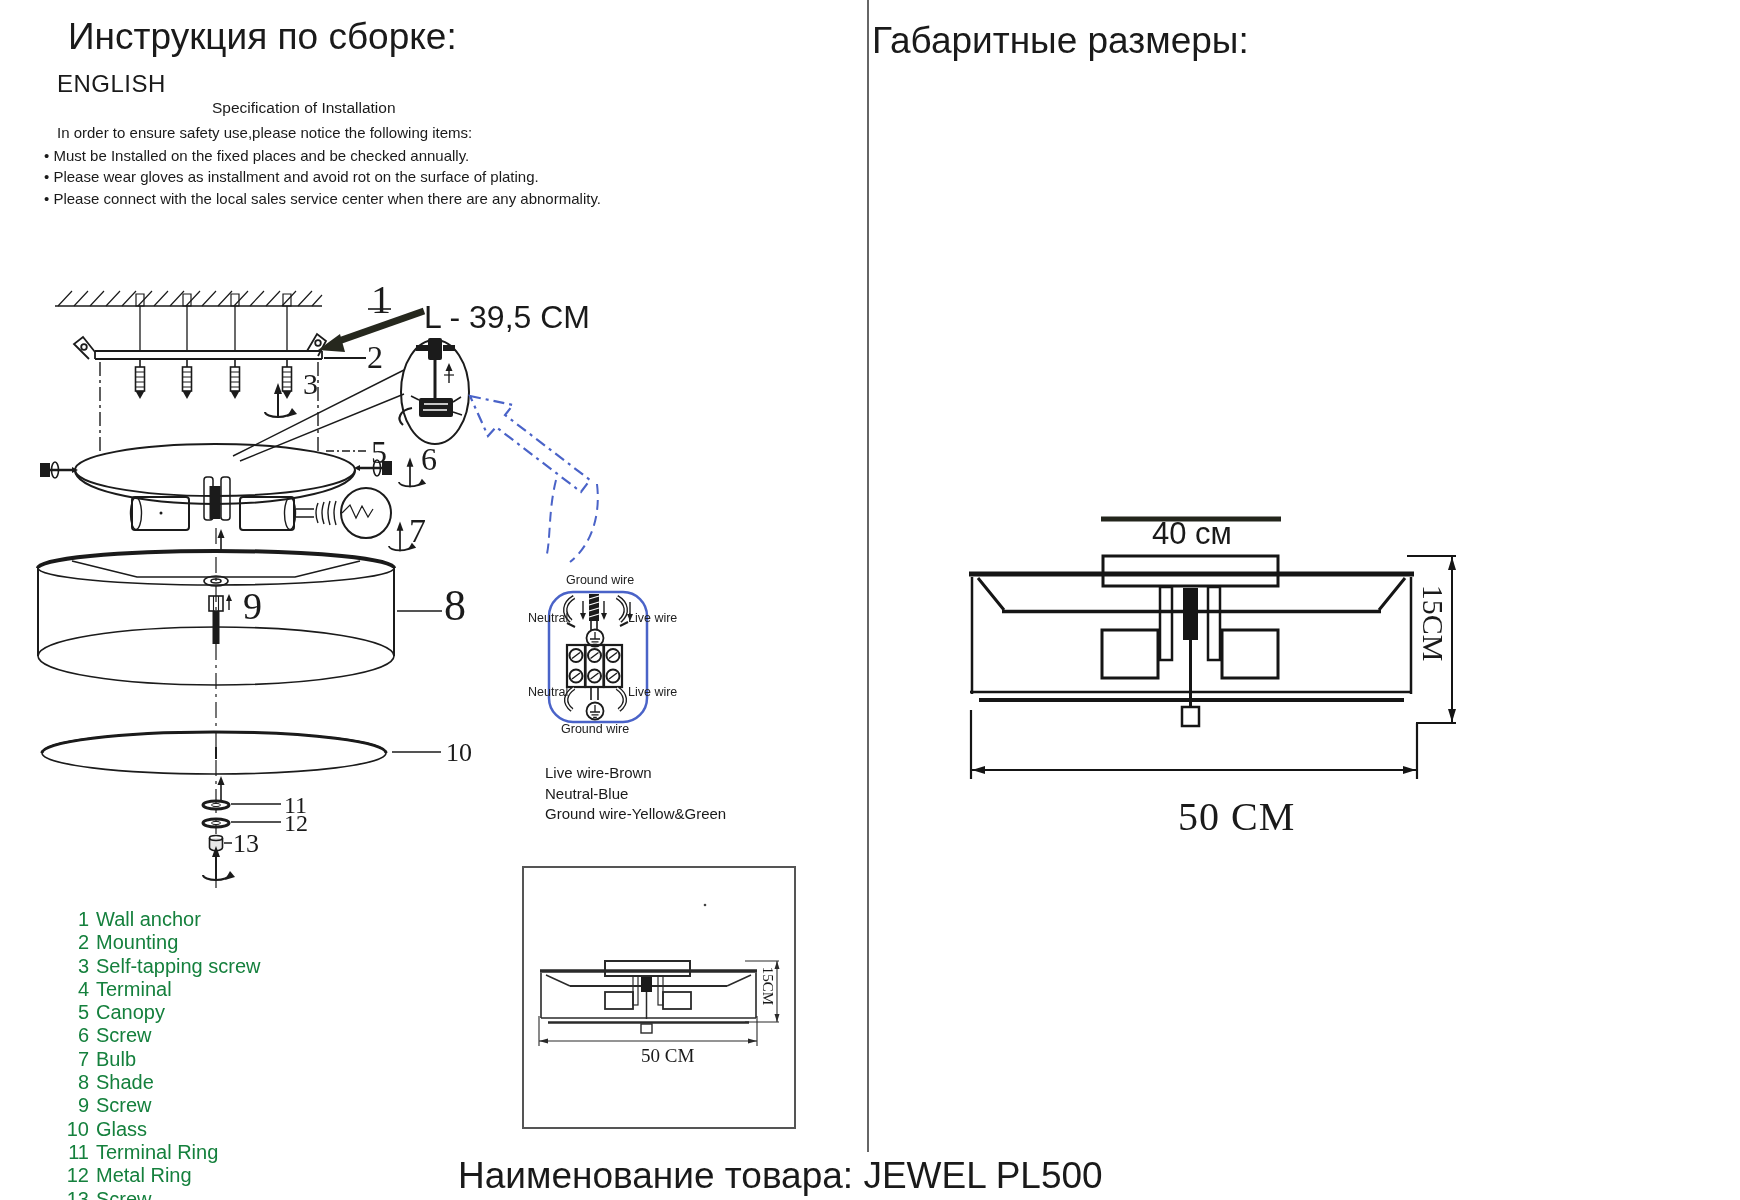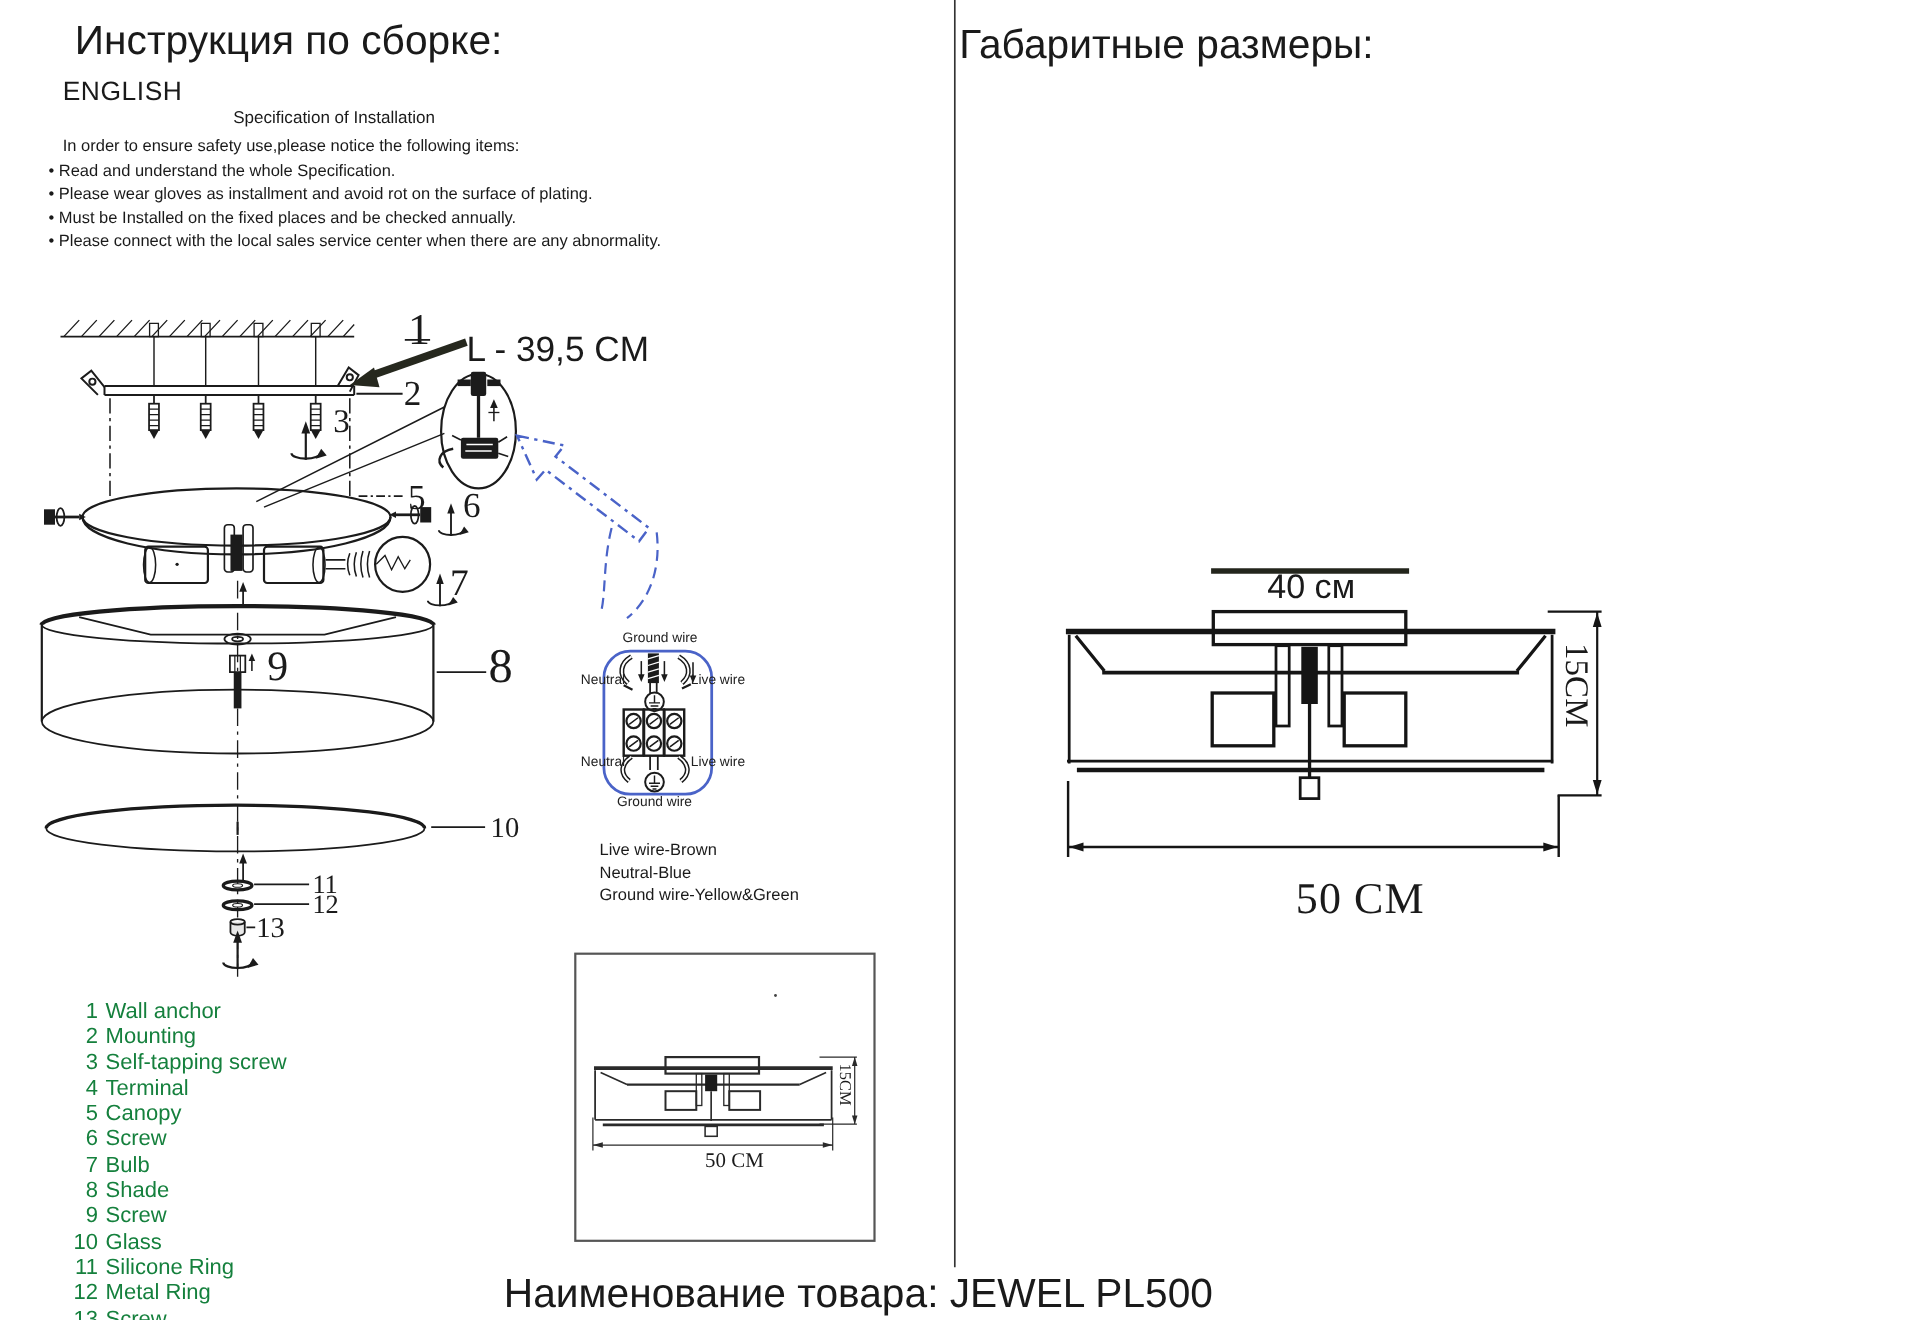--- a/index.html
+++ b/index.html
@@ -305,23 +305,22 @@
 </svg>
 
 <div class="abs" id="title-left">Инструкция по сборке:</div>
 <div class="abs" id="title-right">Габаритные размеры:</div>
 
 <div class="abs" id="english">ENGLISH</div>
 <div class="abs" id="spec-heading">Specification of Installation</div>
 <div class="abs" id="spec-intro">In order to ensure safety use,please notice the following items:</div>
 
 <div class="abs" id="spec-list">
-  <div class="spec-item">Read and understand the whole Specification.</div>
+  <div class="spec-item">Must be Installed on the fixed places and be checked annually.</div>
   <div class="spec-item">Please wear gloves as installment and avoid rot on the surface of plating.</div>
-  <div class="spec-item">Must be Installed on the fixed places and be checked annually.</div>
   <div class="spec-item">Please connect with the local sales service center when there are any abnormality.</div>
 </div>
 
 <span class="co co1">1</span>
 <span class="co co2">2</span>
 <span class="co co3">3</span>
 <span class="co co5">5</span>
 <span class="co co6">6</span>
 <span class="co co7">7</span>
 <span class="co co8">8</span>
@@ -350,21 +349,21 @@
   <div class="part-row"><span class="pnum">1</span><span class="pname">Wall anchor</span></div>
   <div class="part-row"><span class="pnum">2</span><span class="pname">Mounting</span></div>
   <div class="part-row"><span class="pnum">3</span><span class="pname">Self-tapping screw</span></div>
   <div class="part-row"><span class="pnum">4</span><span class="pname">Terminal</span></div>
   <div class="part-row"><span class="pnum">5</span><span class="pname">Canopy</span></div>
   <div class="part-row"><span class="pnum">6</span><span class="pname">Screw</span></div>
   <div class="part-row"><span class="pnum">7</span><span class="pname">Bulb</span></div>
   <div class="part-row"><span class="pnum">8</span><span class="pname">Shade</span></div>
   <div class="part-row"><span class="pnum">9</span><span class="pname">Screw</span></div>
   <div class="part-row"><span class="pnum">10</span><span class="pname">Glass</span></div>
-  <div class="part-row"><span class="pnum">11</span><span class="pname">Silicone Ring</span></div>
+  <div class="part-row"><span class="pnum">11</span><span class="pname">Terminal Ring</span></div>
   <div class="part-row"><span class="pnum">12</span><span class="pname">Metal Ring</span></div>
   <div class="part-row"><span class="pnum">13</span><span class="pname">Screw</span></div>
 </div>
 
 <div class="abs serif" id="thumb-w">50 CM</div>
 <div class="vtext" id="thumb-h">15CM</div>
 
 <div class="abs" id="dim-top">40 см</div>
 <div class="vtext" id="dim-h">15CM</div>
 <div class="abs serif" id="dim-w">50 CM</div>

